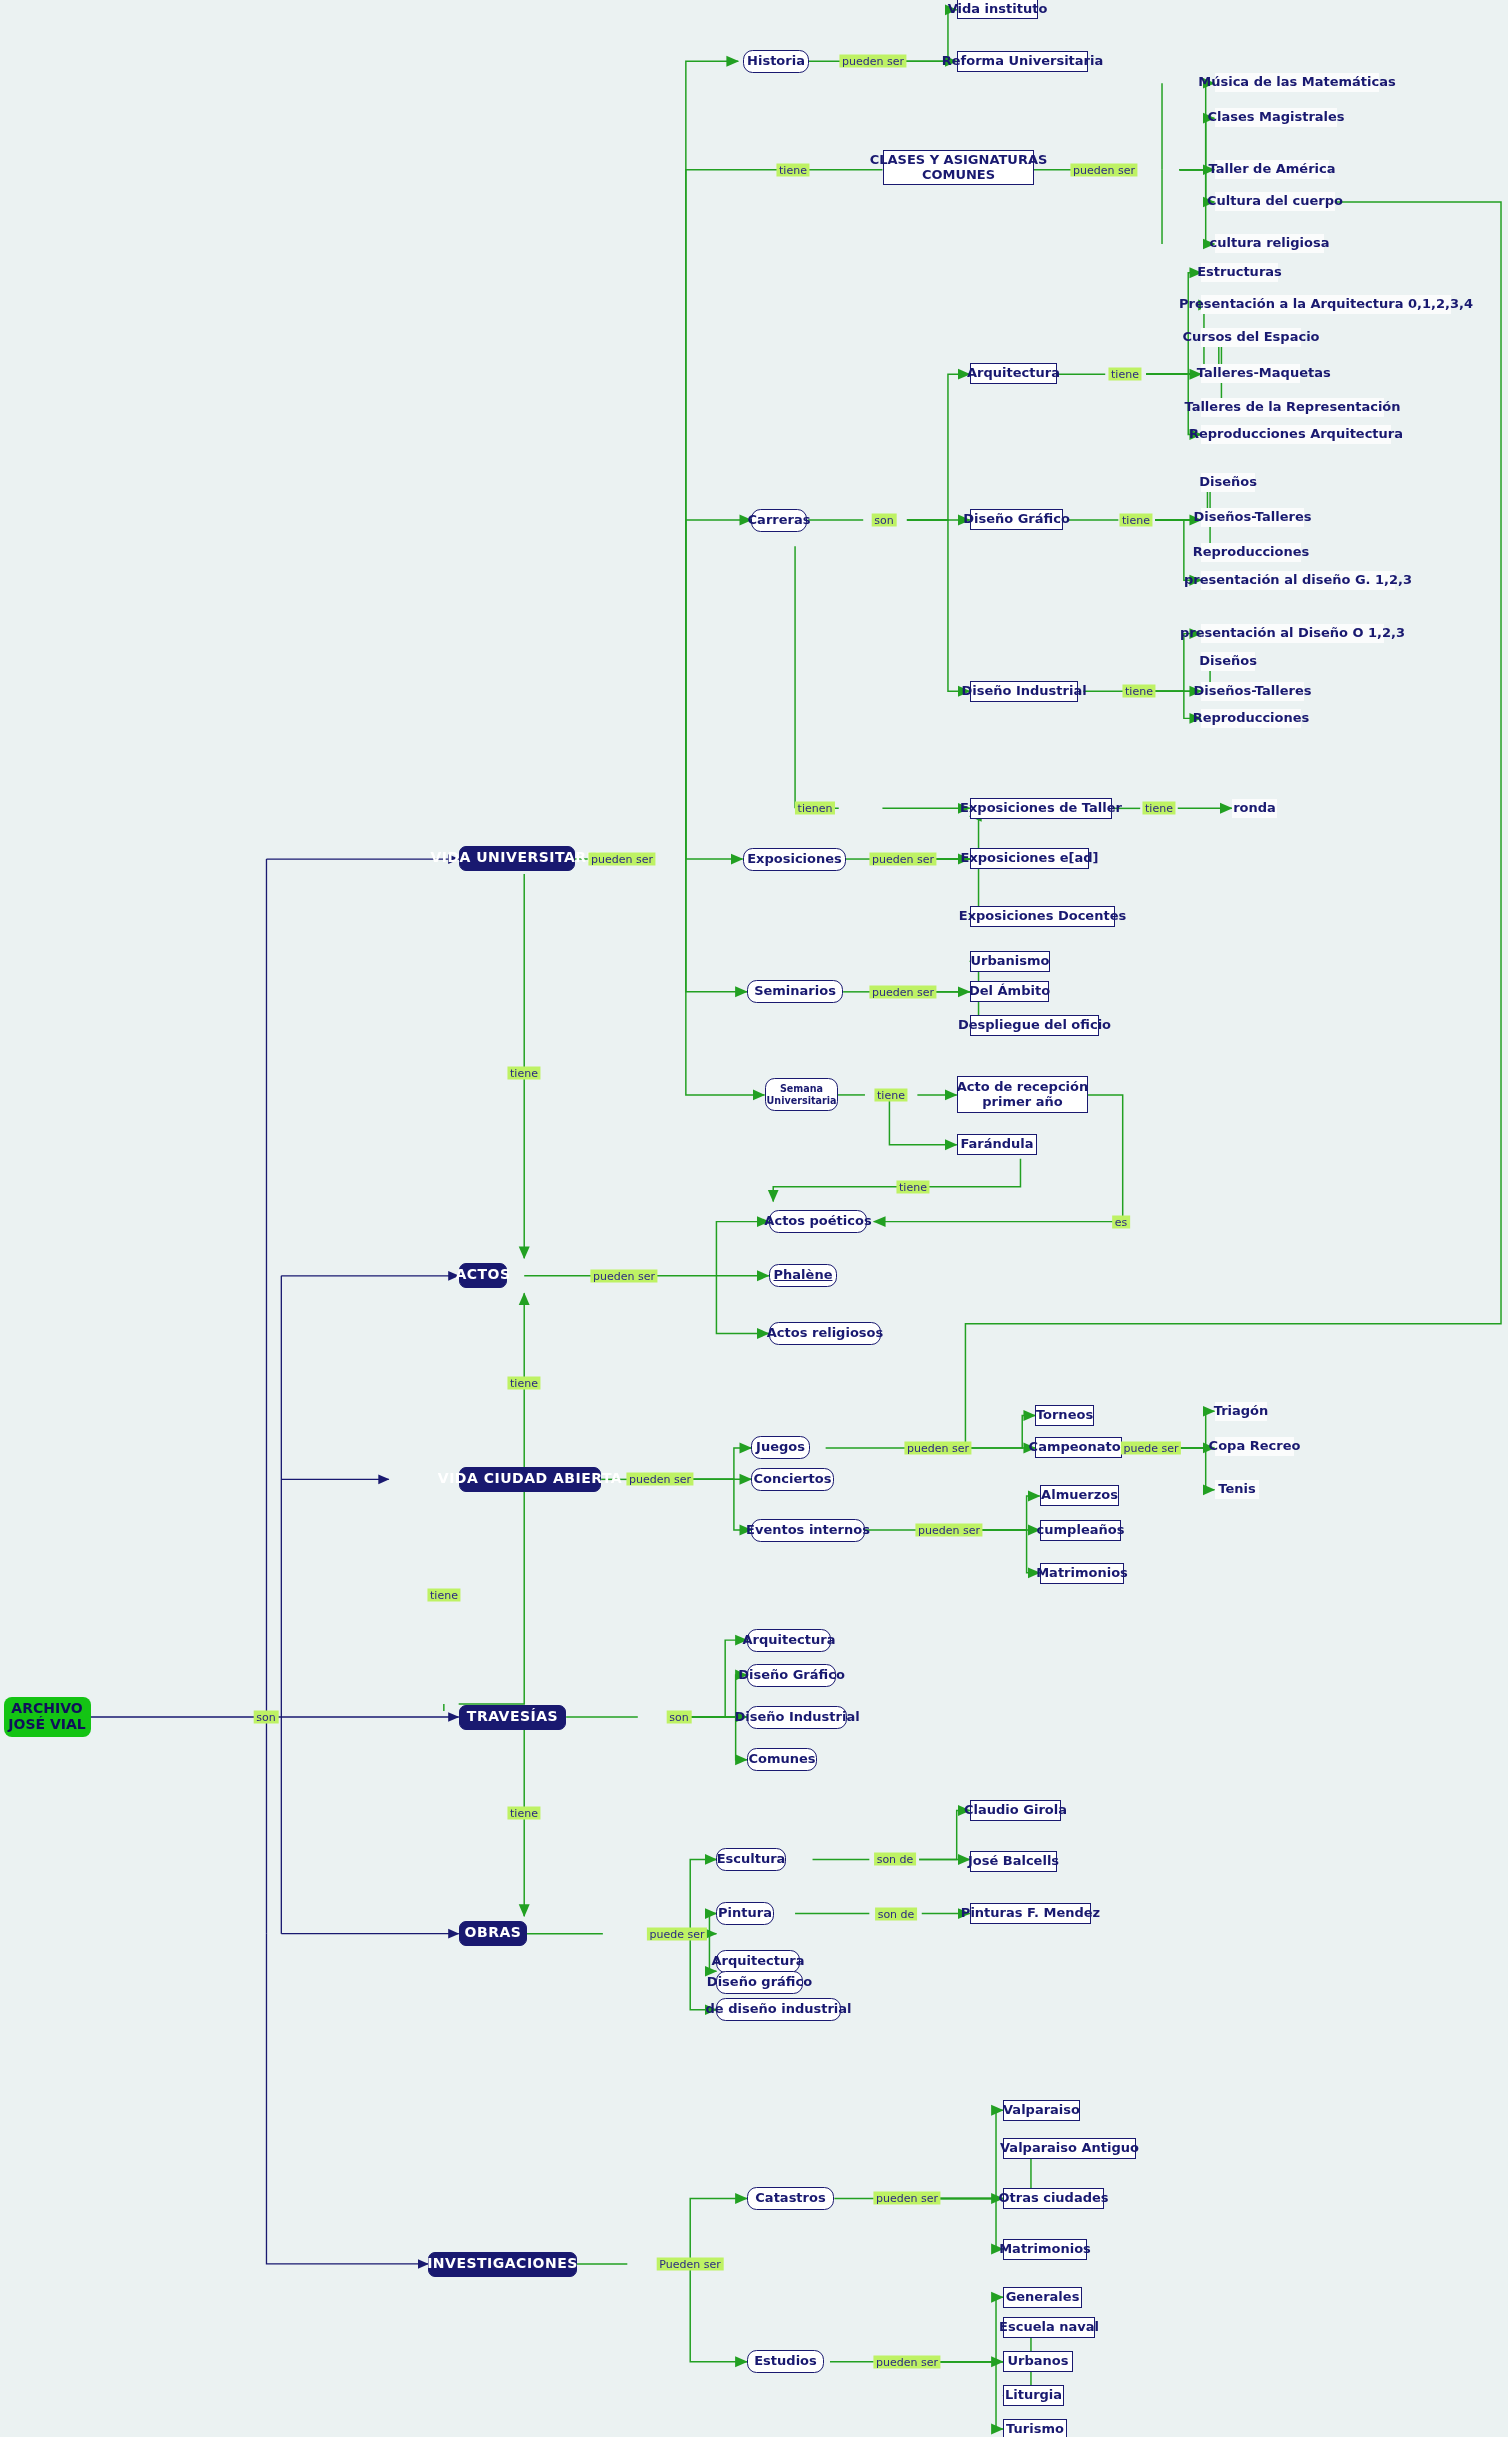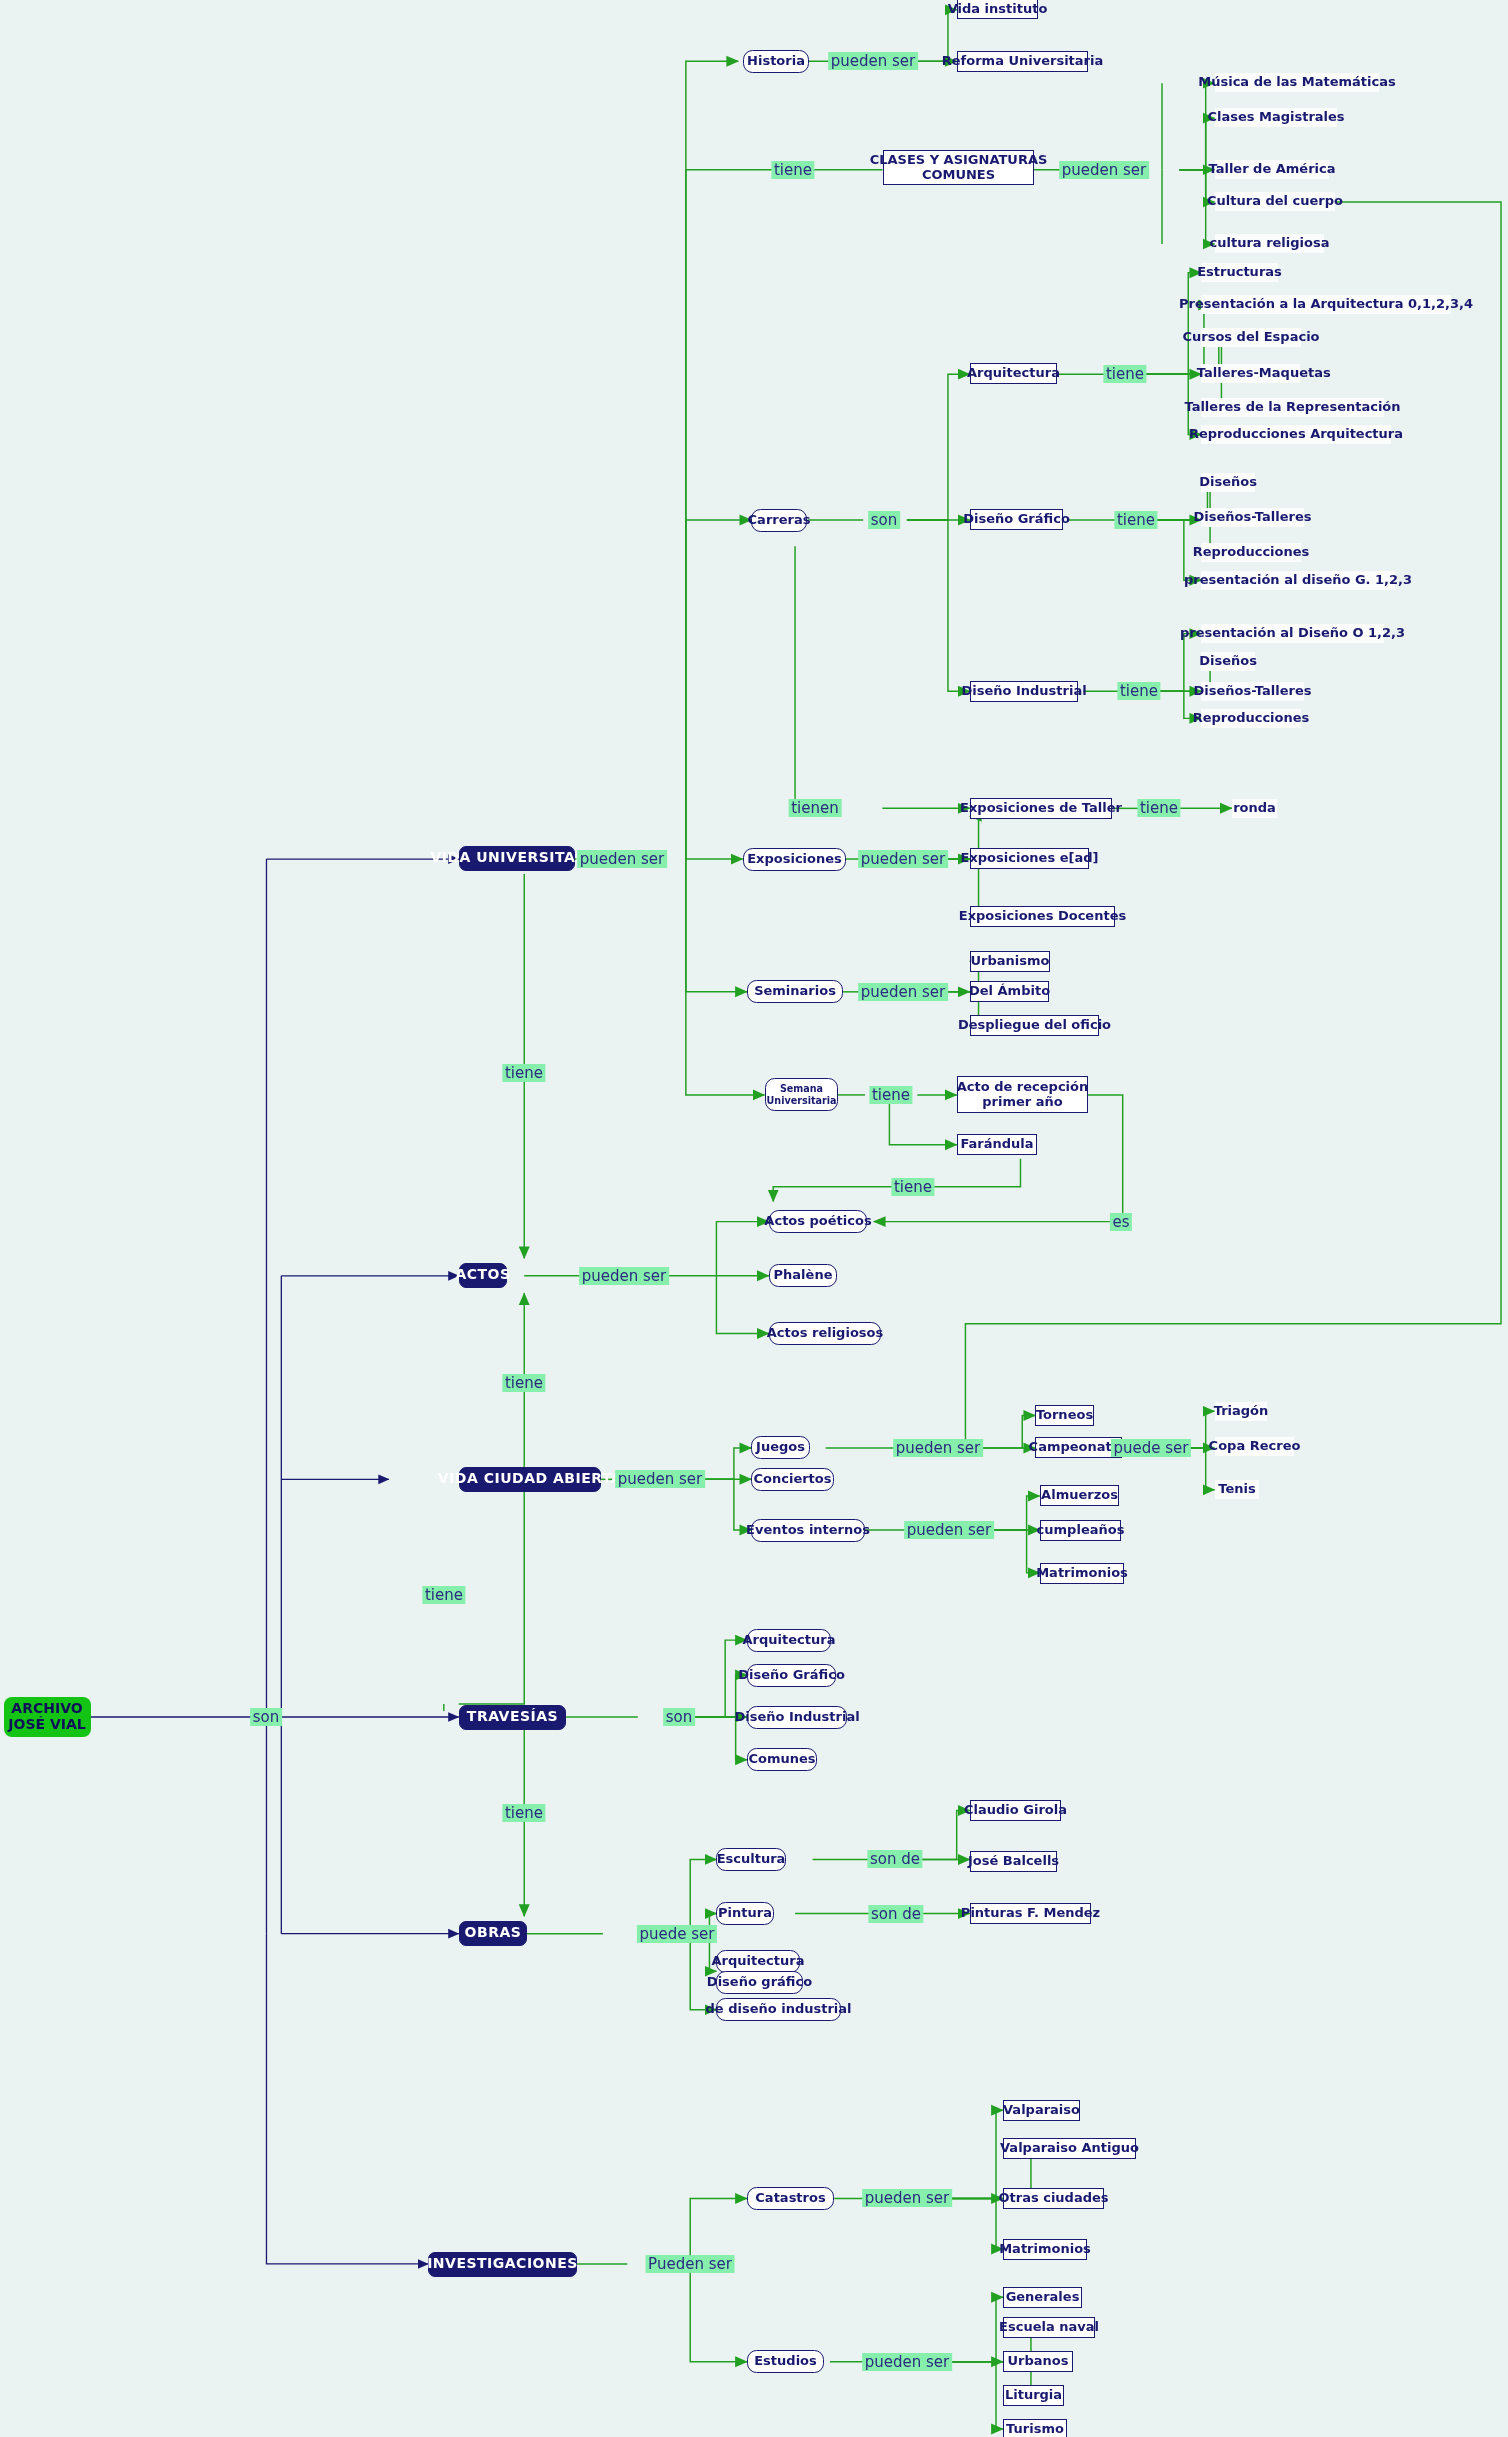--- a/index.html
+++ b/index.html
@@ -13,21 +13,21 @@
   
   .n-rect{background:#ffffff;border:1.3px solid #191970;font-weight:bold;font-size:13px;padding:0.9px 4.4px;}
   
   .n-round{background:#ffffff;border:1.3px solid #191970;border-radius:9.6px;font-weight:bold;font-size:13px;padding:0.9px 6.1px;}
   
   .n-main{background:#191970;border:1.3px solid #191970;border-radius:7px;color:#ffffff;
           font-weight:bold;font-size:14px;letter-spacing:0.5px;padding:1.7px 7.9px;}
   
   .n-root{background:#14c414;border:none;border-radius:7.9px;color:#10105a;font-weight:bold;font-size:14px;padding:2.6px 7px;}
   .n-small{font-size:9.6px;font-weight:bold;line-height:1.2;white-space:normal;}
-  .elabel{position:absolute;color:#2b2b80;font-size:15px;background:#86efac;padding:0 2.6px;white-space:nowrap;
+  .elabel{position:absolute;color:#2b2b80;font-size:11px;background:#bef264;padding:0 2.6px;white-space:nowrap;
           transform:translate(-50%,-50%);}
 </style>
 </head>
 <body>
 
 <div id="stage">
 
   <svg class="edges" viewBox="0 0 1726 2790">
     <defs>
       <marker id="ag" markerWidth="9" markerHeight="9" refX="8" refY="4.5" orient="auto">
@@ -307,21 +307,21 @@
     <span>Semana</span>
     <span>Universitaria</span>
   </div>
   <div class="node n-rect" style="left:957px;top:1076px;width:131px;height:37px;flex-direction:column;">
     <span>Acto de recepción</span>
     <span>primer año</span>
   </div>
   <div class="node n-rect" style="left:957px;top:1134px;width:80px;height:21px;">Farándula</div>
 
   <div class="node n-round" style="left:769px;top:1210px;width:98px;height:23px;">Actos poéticos</div>
-  <div class="node n-round" style="left:769px;top:1264px;width:68px;height:23px;">Phalène</div>
+  <div class="node n-round" style="left:769px;top:1264px;width:68px;height:23px;text-decoration:underline;">Phalène</div>
   <div class="node n-round" style="left:769px;top:1322px;width:112px;height:23px;">Actos religiosos</div>
 
   <div class="node n-round" style="left:751px;top:1436px;width:59px;height:23px;">Juegos</div>
   <div class="node n-round" style="left:751px;top:1468px;width:83px;height:23px;">Conciertos</div>
   <div class="node n-round" style="left:751px;top:1519px;width:114px;height:23px;">Eventos internos</div>
 
   <div class="node n-rect" style="left:1035px;top:1405px;width:59px;height:21px;">Torneos</div>
   <div class="node n-rect" style="left:1035px;top:1437px;width:87px;height:21px;">Campeonatos</div>
   <div class="node n-plain" style="left:1215px;top:1402px;width:52px;height:19px;">Triagón</div>
   <div class="node n-plain" style="left:1215px;top:1437px;width:79px;height:19px;">Copa Recreo</div>

